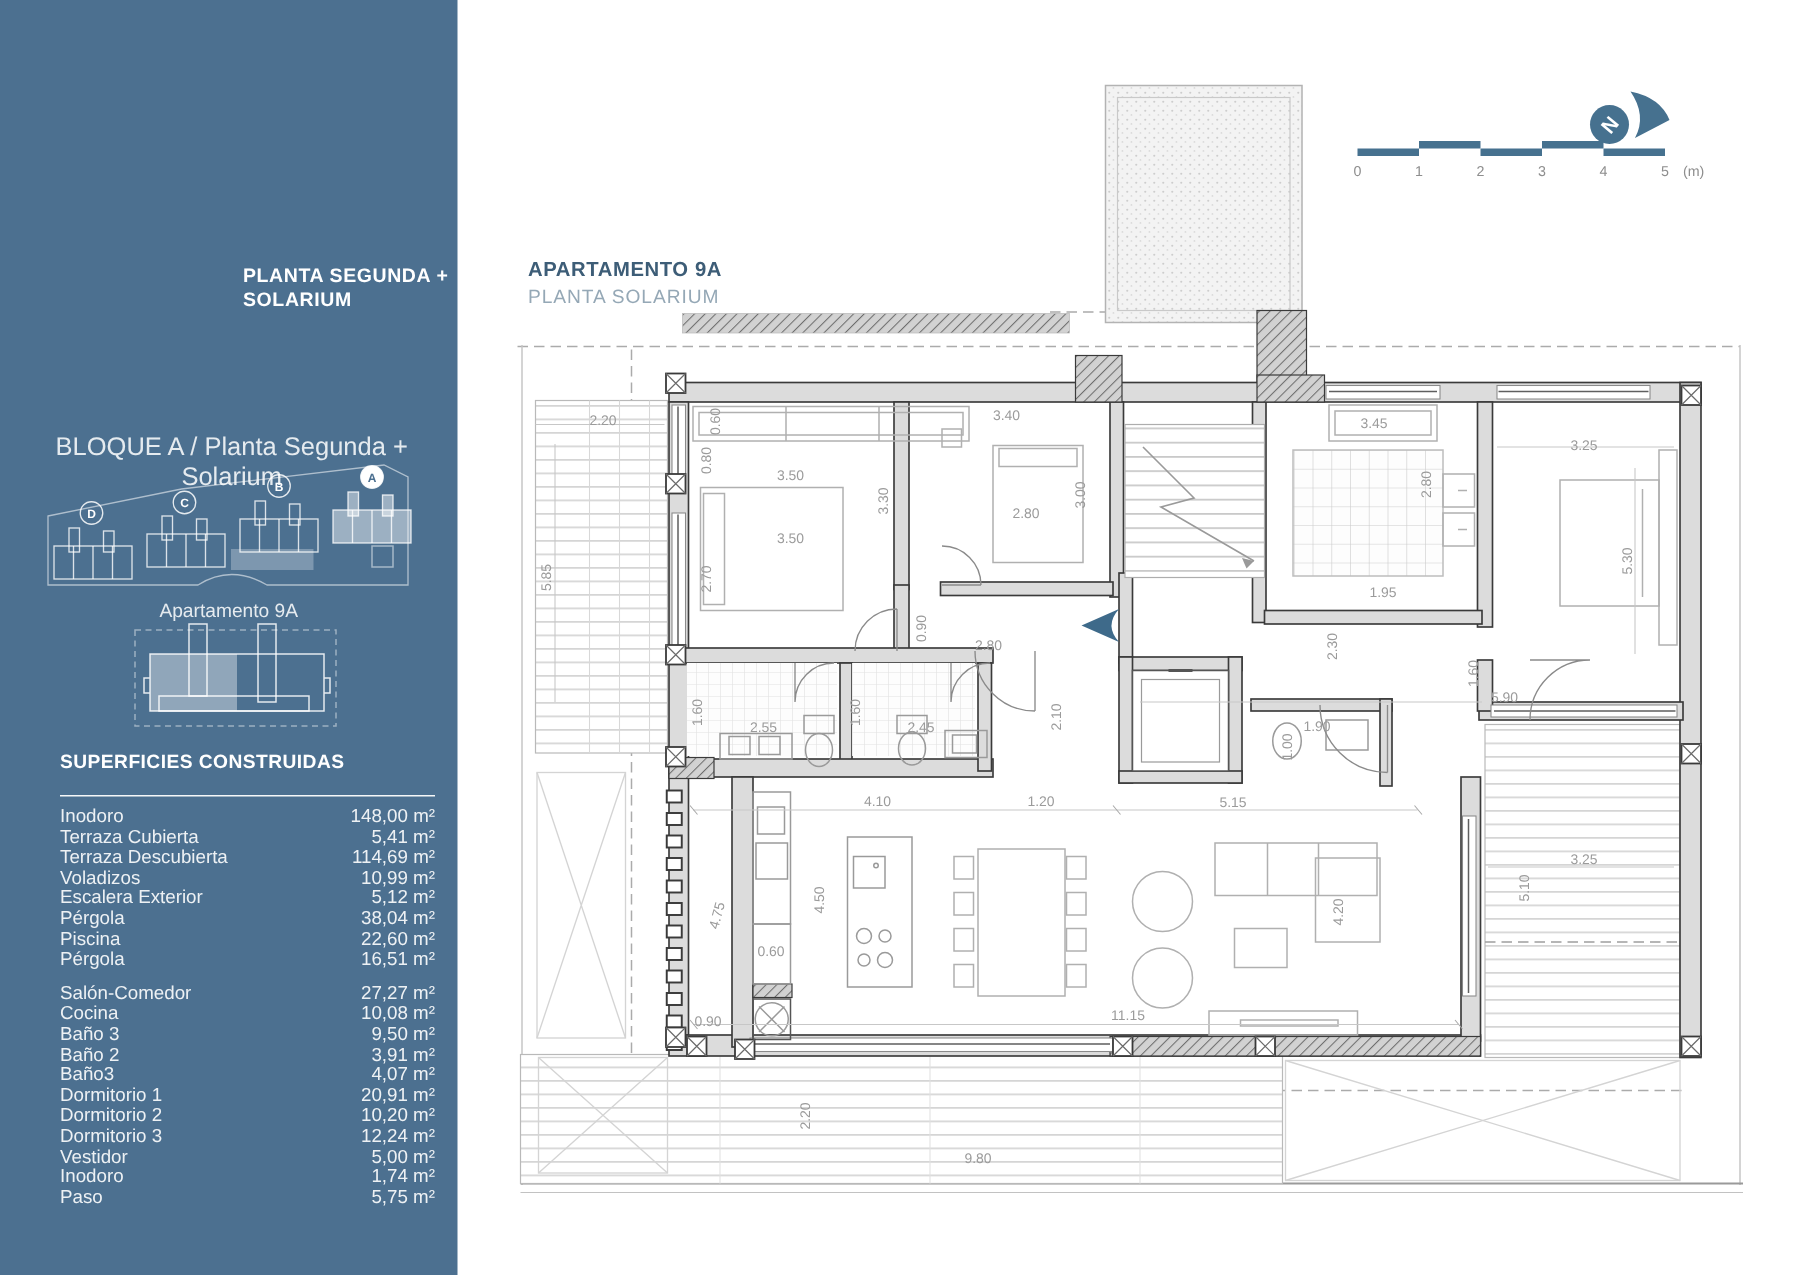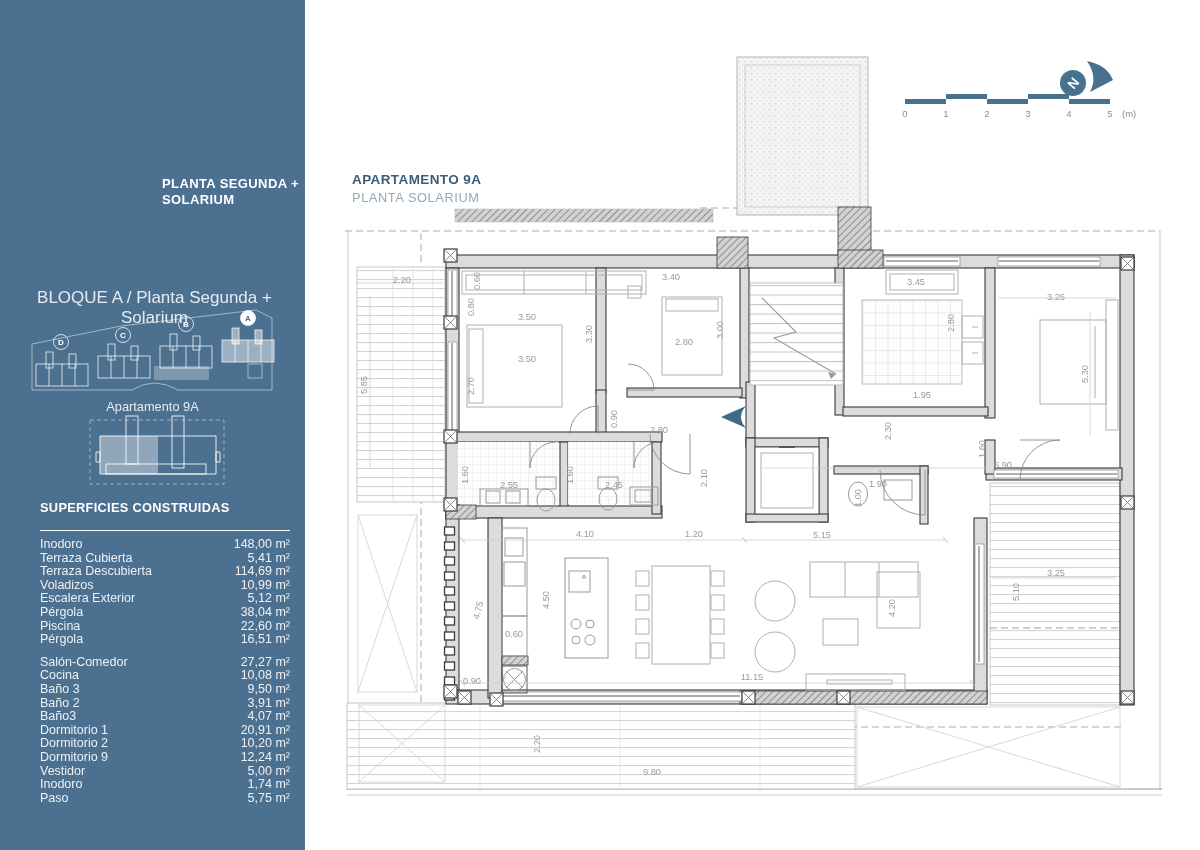--- a/index.html
+++ b/index.html
@@ -136,21 +136,21 @@
         </div>
         <div class="tbl-row">
           <span>Dormitorio 1</span>
           <span>20,91 m²</span>
         </div>
         <div class="tbl-row">
           <span>Dormitorio 2</span>
           <span>10,20 m²</span>
         </div>
         <div class="tbl-row">
-          <span>Dormitorio 9</span>
+          <span>Dormitorio 3</span>
           <span>12,24 m²</span>
         </div>
         <div class="tbl-row">
           <span>Vestidor</span>
           <span>5,00 m²</span>
         </div>
         <div class="tbl-row">
           <span>Inodoro</span>
           <span>1,74 m²</span>
         </div>

